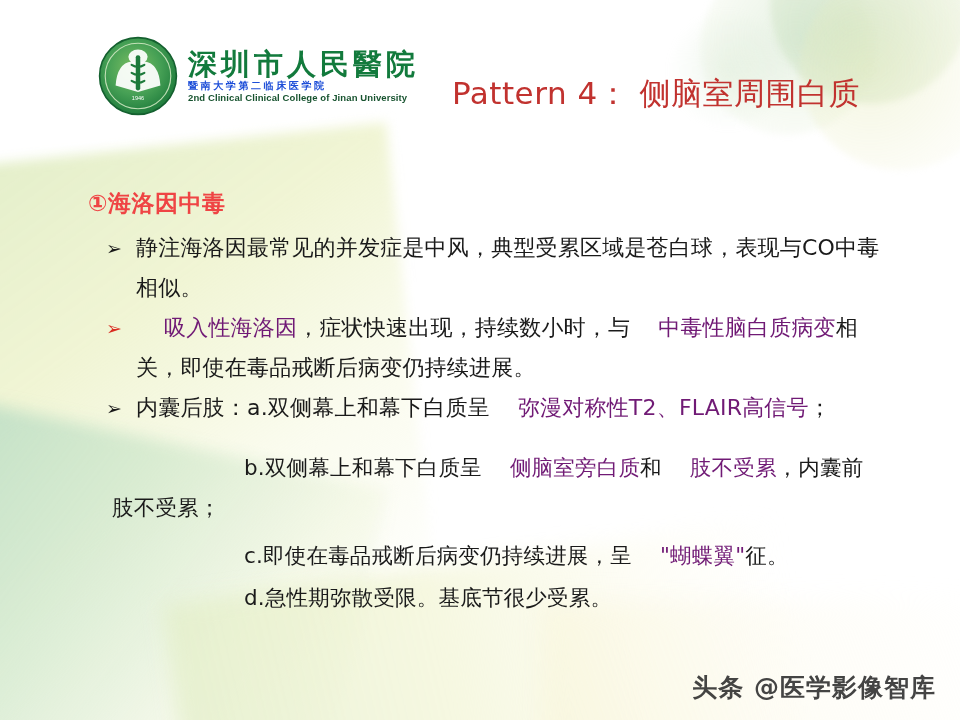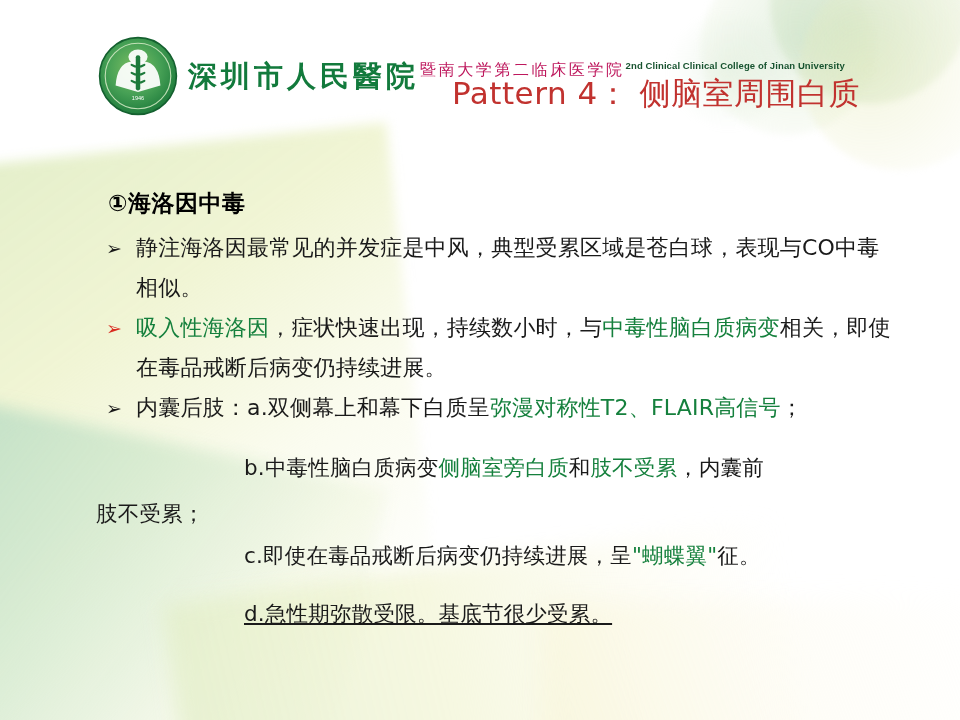--- a/index.html
+++ b/index.html
@@ -124,21 +124,21 @@
     display: flex;
     align-items: center;
     gap: 10px;
   }
   .emblem {
     width: 80px; height: 80px;
     flex: 0 0 auto;
   }
   .logo-text {
     display: flex;
-    flex-direction: row;
+    flex-direction: column;
     justify-content: center;
     gap: 1px;
   }
   .logo-cn-main {
     font-family: "DejaVu Sans", "Liberation Sans", sans-serif;
     font-size: 29px;
     font-weight: 700;
     letter-spacing: 4px;
     color: #127a3c;
     line-height: 1.05;
@@ -148,24 +148,24 @@
     font-family: "Liberation Sans", sans-serif;
     font-size: 13.5px;
     font-weight: 700;
     letter-spacing: 0.6px;
     color: #17532f;
     line-height: 1.1;
     white-space: nowrap;
   }
   .logo-cn-sub {
     font-family: "DejaVu Sans", "Liberation Sans", sans-serif;
-    font-size: 16px;
-    font-weight: 400;
+    font-size: 10px;
+    font-weight: 700;
     letter-spacing: 2.6px;
-    color: #be185d;
+    color: #1d4ed8;
     line-height: 1.15;
     white-space: nowrap;
   }
   .logo-en-sub {
     font-family: "Liberation Sans", sans-serif;
     font-size: 9.5px;
     font-weight: 700;
     letter-spacing: 0.1px;
     color: #17532f;
     line-height: 1.15;
@@ -184,25 +184,25 @@
   }
 
   
   .body-area {
     position: absolute;
     left: 0; top: 150px;
     width: 960px;
   }
   .heading {
     position: absolute;
-    left: 108px; top: 38px;
+    left: 88px; top: 38px;
     font-family: "DejaVu Sans", "Liberation Sans", sans-serif;
     font-size: 23px;
     font-weight: 700;
-    color: #000000;
+    color: #ef4444;
     letter-spacing: 0.5px;
     white-space: nowrap;
   }
 
   .bullet {
     position: absolute;
     width: 790px;
     display: flex;
     align-items: flex-start;
   }
@@ -226,21 +226,21 @@
   }
   .plain-line {
     position: absolute;
     font-family: "DejaVu Sans", "Liberation Sans", sans-serif;
     font-size: 21.5px;
     line-height: 40px;
     color: #1a1a1a;
     letter-spacing: 0.2px;
     white-space: nowrap;
   }
-  .r { color: #15803d; }
+  .r { color: #701a75; margin-left: 28px; }
 
   
   .watermark {
     position: absolute;
     right: 24px;
     bottom: 16px;
     font-family: "DejaVu Sans", "Liberation Sans", sans-serif;
     font-size: 25px;
     font-weight: 700;
     color: #2b2b2b;
@@ -312,23 +312,24 @@
     <div class="bullet" style="left:106px; top:158px;">
       <span class="bullet-marker red">➢</span>
       <span class="bullet-text"><span class="r">吸入性海洛因</span><span>，症状快速出现，持续数小时，与</span><span class="r">中毒性脑白质病变</span><span>相关，即使在毒品戒断后病变仍持续进展。</span></span>
     </div>
 
     <div class="bullet" style="left:106px; top:238px;">
       <span class="bullet-marker">➢</span>
       <span class="bullet-text"><span>内囊后肢：a.双侧幕上和幕下白质呈</span><span class="r">弥漫对称性T2、FLAIR高信号</span><span>；</span></span>
     </div>
 
-    <div class="plain-line" style="left:244px; top:298px;"><span>b.中毒性脑白质病变</span><span class="r">侧脑室旁白质</span><span>和</span><span class="r">肢不受累</span><span>，内囊前</span></div>
-
-    <div class="plain-line" style="left:96px; top:338px;margin-top:6px;"><span>肢不受累；</span></div>
+    <div class="plain-line" style="left:244px; top:298px;"><span>b.双侧幕上和幕下白质呈</span><span class="r">侧脑室旁白质</span><span>和</span><span class="r">肢不受累</span><span>，内囊前</span></div>
+
+    <div class="plain-line" style="left:112px; top:338px;"><span>肢不受累；</span></div>
 
     <div class="plain-line" style="left:244px; top:386px;"><span>c.即使在毒品戒断后病变仍持续进展，呈</span><span class="r">"蝴蝶翼"</span><span>征。</span></div>
 
-    <div class="plain-line" style="left:244px; top:444px;text-decoration:underline;"><span>d.急性期弥散受限。基底节很少受累。</span></div>
+    <div class="plain-line" style="left:244px; top:428px;"><span>d.急性期弥散受限。基底节很少受累。</span></div>
   </div>
 
+  <div class="watermark">头条 @医学影像智库</div>
 
 </div>
 
 </body></html>

